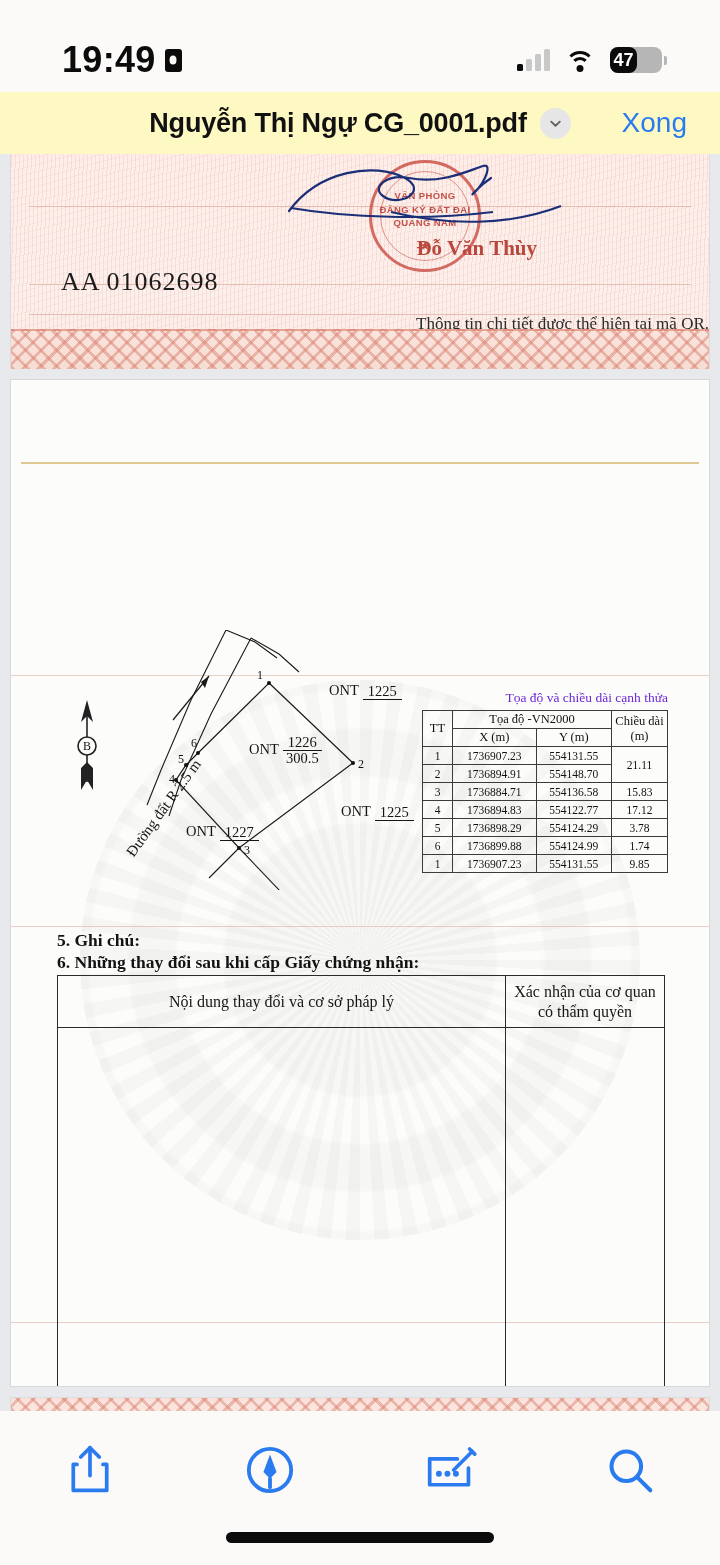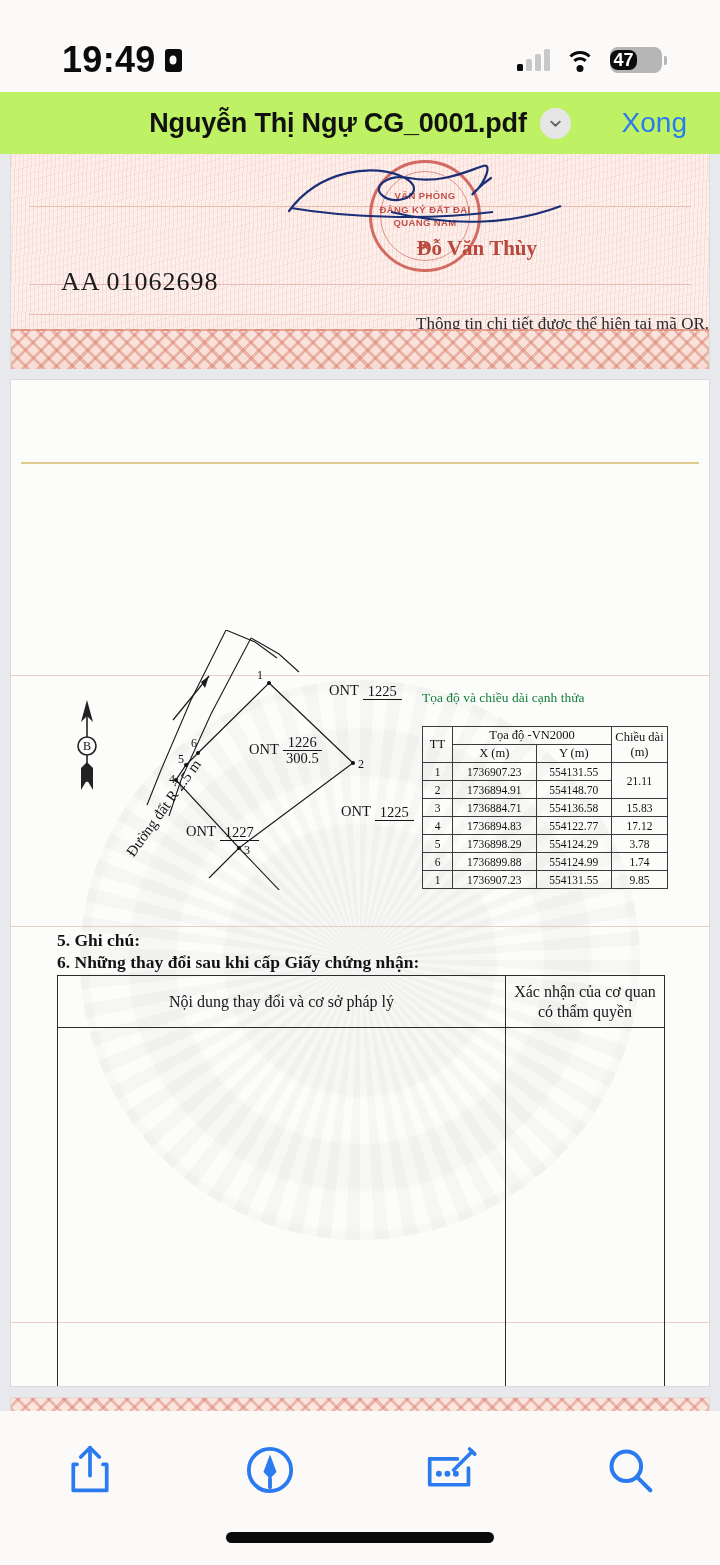--- a/index.html
+++ b/index.html
@@ -56,30 +56,30 @@
   }
   .battery {
     width: 52px; height: 26px; border-radius: 8px; background: #b6b6b6;
     position: relative; display: flex; align-items: center;
   }
   .battery::after {
     content: ""; position: absolute; right: -5px; top: 9px;
     width: 3.5px; height: 9px; border-radius: 0 2px 2px 0; background: #b6b6b6;
   }
   .batt-fill {
-    height: 20px; border-radius: 8px; background: #0b0b0b;
+    height: 26px; border-radius: 8px; background: #0b0b0b;
     display: flex; align-items: center; justify-content: center;
     color: #fff; font-size: 18px; font-weight: 700; padding-left: 0;
   }
 
   
   .navbar {
     position: absolute; top: 92px; left: 0; width: 720px; height: 62px;
     display: flex; align-items: center; justify-content: center;
-    background: #bef264;
+    background: #fef9c3;
   }
   .nav-title {
     font-size: 27px; font-weight: 600; color: #111;
     letter-spacing: -.2px; white-space: nowrap;
   }
   .chev-btn {
     width: 31px; height: 31px; border-radius: 50%; background: #e6e6e6;
     margin-left: 13px; display: flex; align-items: center; justify-content: center;
   }
   .chev-btn svg { display: block; }
@@ -199,22 +199,22 @@
     transform: rotate(-54deg); transform-origin: left top; white-space: nowrap;
   }
   .vtx {
     position: absolute; font-family: "Liberation Serif", serif;
     font-size: 12px; color: #111;
   }
 
   
   .coord-wrap { position: absolute; left: 411px; top: 310px; width: 246px; }
   .coord-cap {
-    text-align: left; font-family: "Liberation Serif", serif;
-    font-size: 13.5px; color: #15803d; margin-bottom: 20px;
+    text-align: right; font-family: "Liberation Serif", serif;
+    font-size: 13.5px; color: #6d28d9; margin-bottom: 4px;
   }
   table.coord {
     border-collapse: collapse; width: 246px;
     font-family: "Liberation Serif", serif; color: #111;
   }
   table.coord th, table.coord td {
     border: 1px solid #3b3b3b; text-align: center; padding: 1px 2px;
   }
   table.coord th { font-size: 12.5px; font-weight: 400; }
   table.coord td { font-size: 11.5px; height: 18px; }

